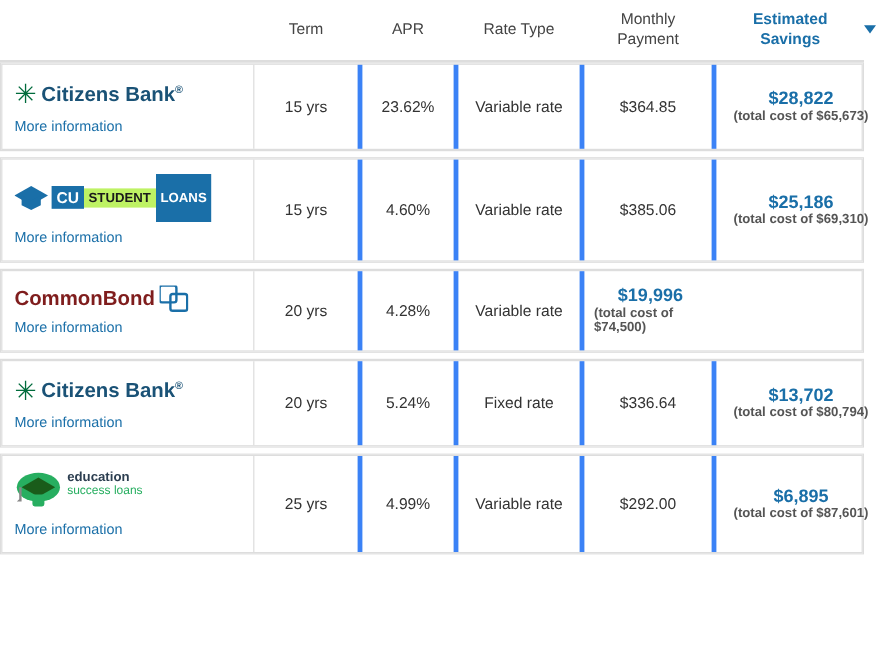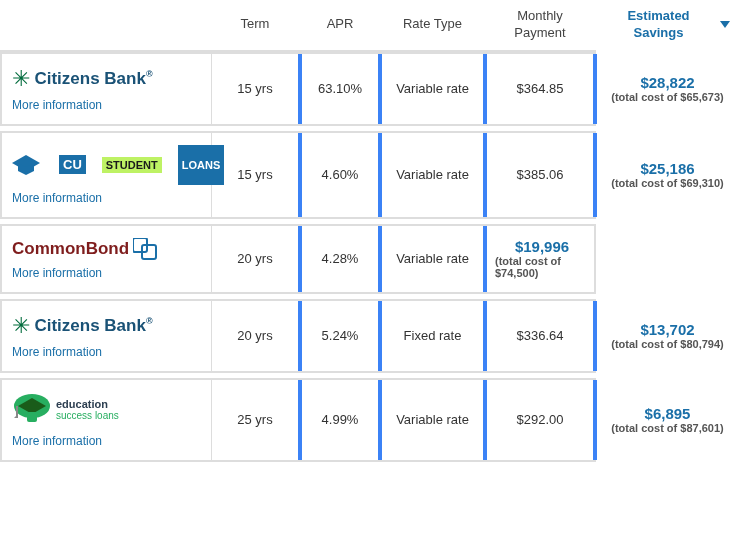--- a/index.html
+++ b/index.html
@@ -116,40 +116,40 @@
     .citizens-reg {
       font-size: 9px;
       vertical-align: super;
       color: #1a5276;
     }
 
     
     .cu-logo {
       display: flex;
       align-items: center;
-      gap: 16px;
+      gap: 0;
     }
 
     
     .commonbond-logo {
       display: flex;
       align-items: center;
       gap: 4px;
     }
 
     .commonbond-text {
       font-size: 17px;
       color: #7f1d1d;
       font-weight: bold;
     }
 
     
     .education-logo {
       display: flex;
-      align-items: center;
+      align-items: flex-start;
       gap: 4px;
     }
 
     .education-text-block {
       display: flex;
       flex-direction: column;
     }
 
     .education-line1 {
       font-size: 11px;
@@ -174,21 +174,21 @@
     }
 
     .row-wrapper {
       border: 1px solid #ddd;
       margin-bottom: 5px;
     }
   </style>
 </head>
 <body>
 
-<div style="width:596px;">
+<div style="width:720px;">
 
   <div class="header-row">
     <div class="header-cell"></div>
     <div class="header-cell">Term</div>
     <div class="header-cell">APR</div>
     <div class="header-cell">Rate Type</div>
     <div class="header-cell">Monthly Payment</div>
     <div class="header-cell savings">
       <span>Estimated Savings</span>
       <span class="sort-arrow"></span>
@@ -200,21 +200,21 @@
       <div class="lender-info">
         <div class="logo-area">
           <div class="citizens-logo">
             <span class="citizens-star">✳</span>
             <span class="citizens-text">Citizens Bank<sup class="citizens-reg">®</sup></span>
           </div>
         </div>
         <span class="more-info">More information</span>
       </div>
       <div class="lender-cell">15 yrs</div>
-      <div class="lender-cell">63.10%</div>
+      <div class="lender-cell">23.62%</div>
       <div class="lender-cell">Variable rate</div>
       <div class="lender-cell">$364.85</div>
       <div class="savings-cell">
         <span>$28,822</span>
         <span class="savings-total">(total cost of $65,673)</span>
       </div>
     </div>
   </div>
 
   <div class="row-wrapper">

